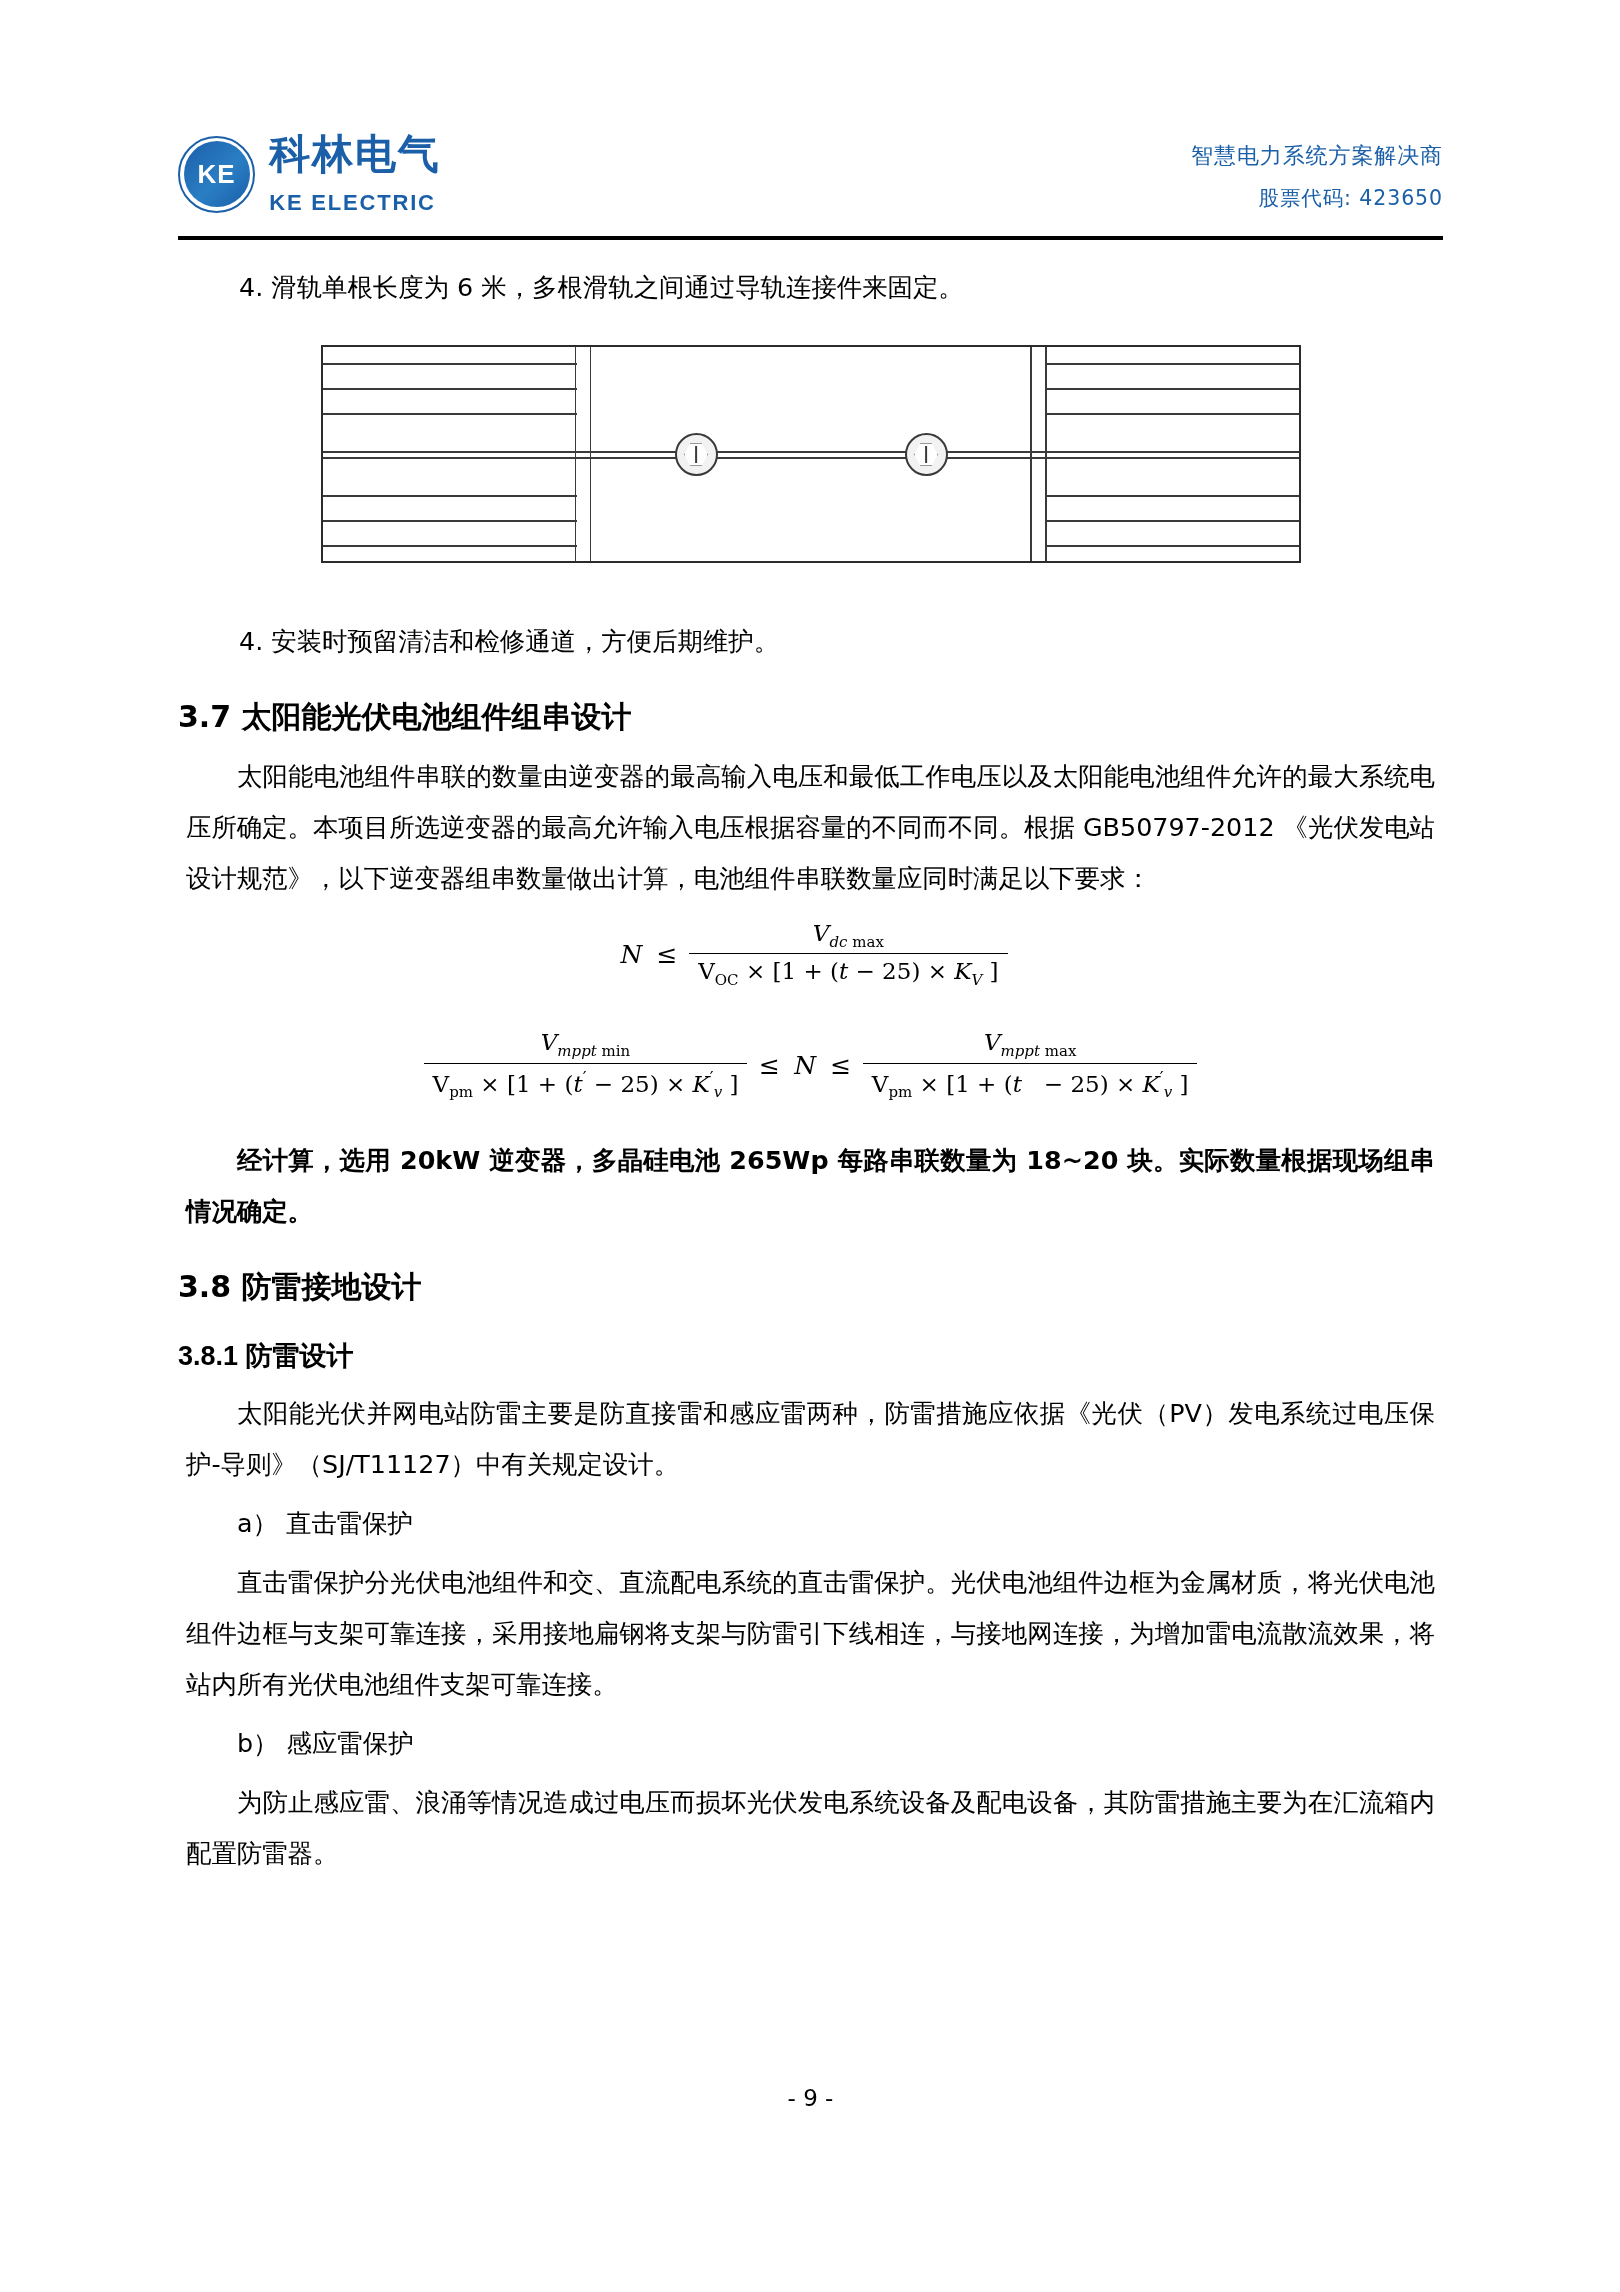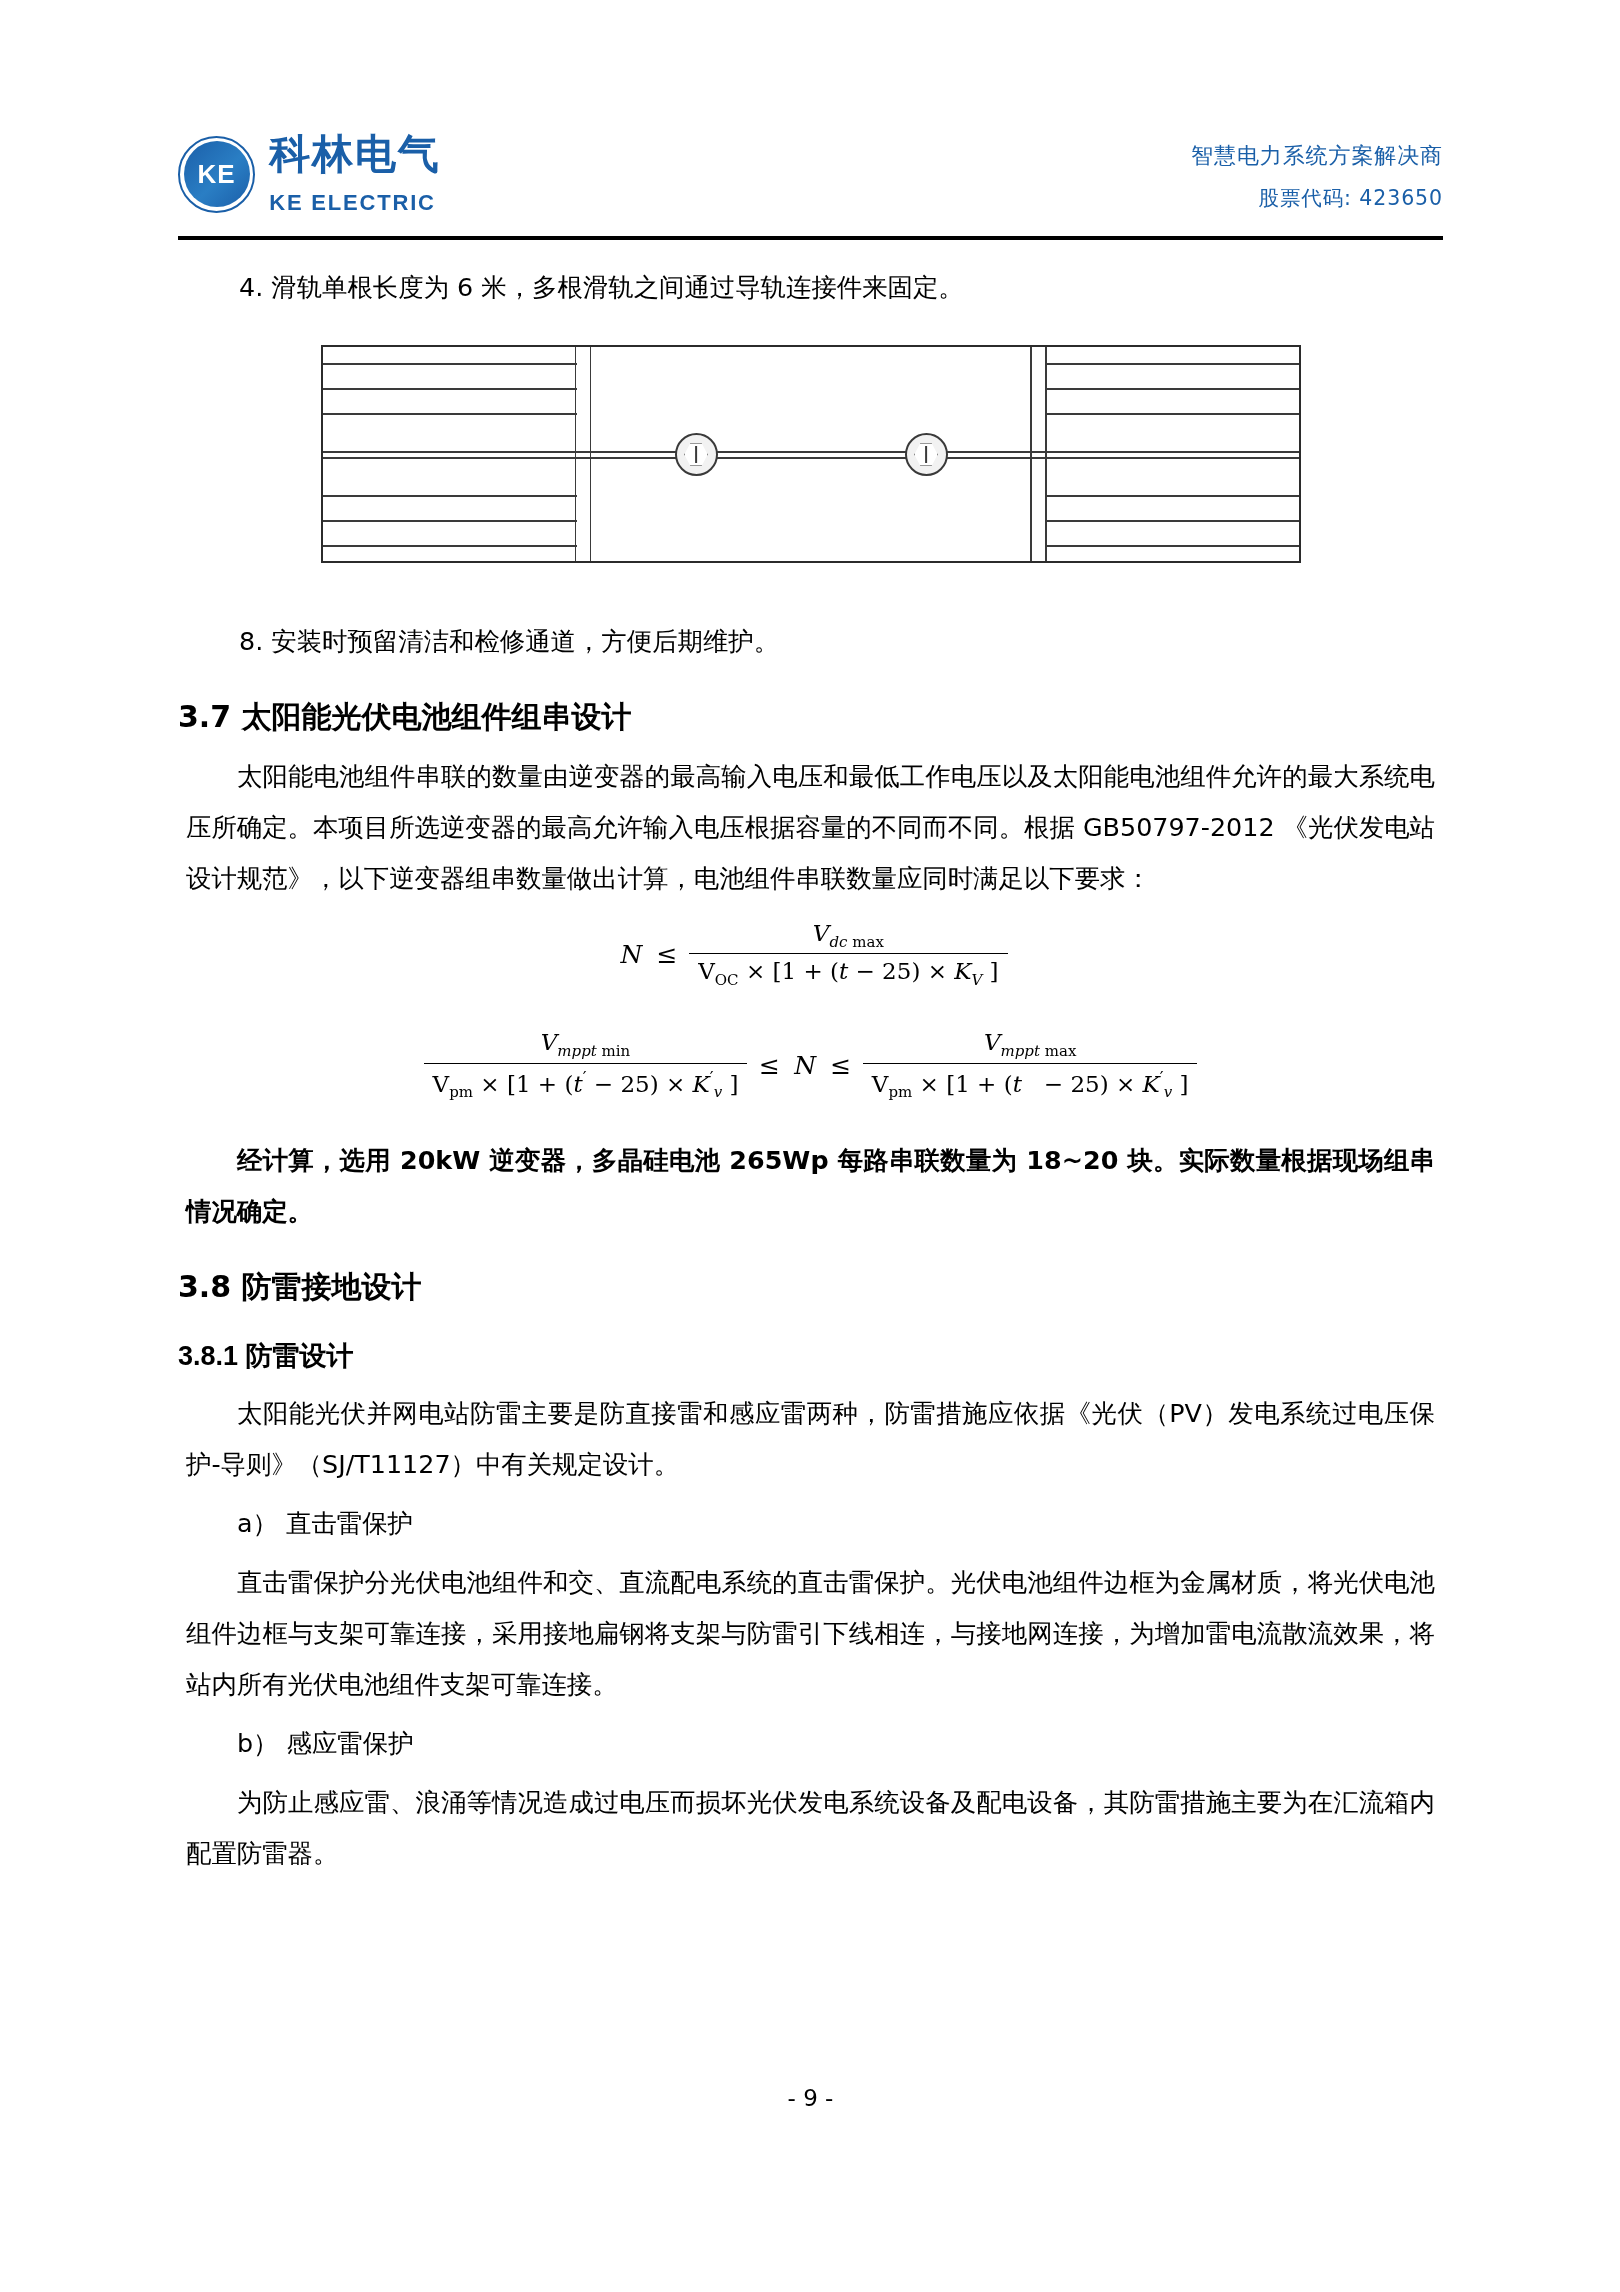--- a/index.html
+++ b/index.html
@@ -314,21 +314,21 @@
       <div class="fig-screw" style="left:352px; top:86px;">
         <div class="hex"></div>
       </div>
       <div class="fig-screw" style="left:582px; top:86px;">
         <div class="hex"></div>
       </div>
     </div>
 
     <div class="gap-l"></div>
 
-    <p class="p indent-list">8.  安装时预留清洁和检修通道，方便后期维护。</p>
+    <p class="p indent-list">4.  安装时预留清洁和检修通道，方便后期维护。</p>
 
     <h2 class="h2">3.7 太阳能光伏电池组件组串设计</h2>
 
     <p class="p indent2">太阳能电池组件串联的数量由逆变器的最高输入电压和最低工作电压以及太阳能电池组件允许的最大系统电压所确定。本项目所选逆变器的最高允许输入电压根据容量的不同而不同。根据 GB50797-2012 《光伏发电站设计规范》，以下逆变器组串数量做出计算，电池组件串联数量应同时满足以下要求：</p>
 
     <div class="formula-block">
       <span class="eqpart it">N</span><span class="eqpart rm">≤</span>
       <span class="frac">
         <span class="num"><span class="it">V</span><sub class="small"><span class="it">dc</span> max</sub></span>
         <span class="den"><span class="rm">V</span><sub class="small">OC</sub> <span class="rm">×</span> [1 + (<span class="it">t</span> − 25) × <span class="it">K</span><sub class="small"><span class="it">V</span></sub> ]</span>

